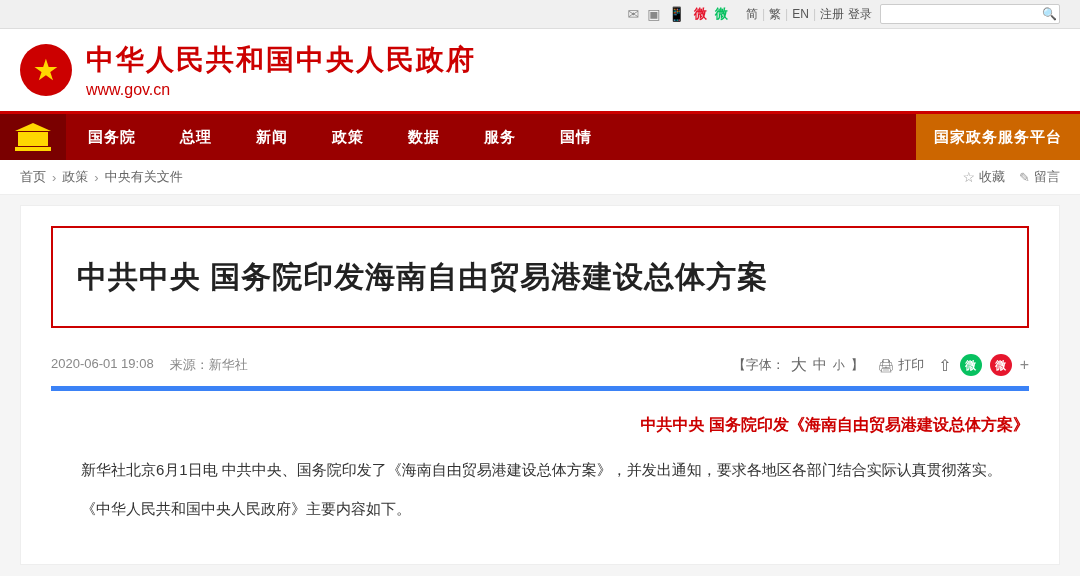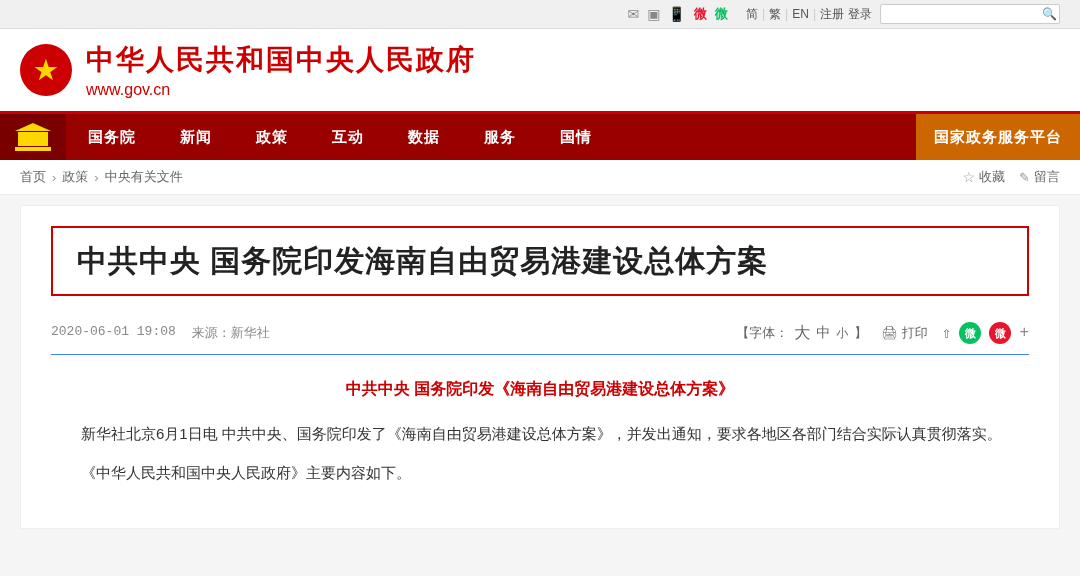--- a/index.html
+++ b/index.html
@@ -98,54 +98,53 @@
     .breadcrumb .sep { color: #999; }
     .breadcrumb-actions { display: flex; align-items: center; gap: 14px; color: #666; font-size: 13px; cursor: pointer; }
     .breadcrumb-actions span { display: flex; align-items: center; gap: 4px; }
 
     
     .main { background: #fff; margin: 10px 20px; padding: 20px 30px 30px; border: 1px solid #eee; }
 
     
     .article-title-box {
       border: 2px solid #cc0000;
-      padding: 12px 24px;
+      padding: 28px 24px;
       margin-bottom: 16px;
     }
     .article-title {
       font-size: 30px;
       font-weight: bold;
       color: #222;
       letter-spacing: 1px;
       line-height: 1.4;
     }
 
     
     .meta-row {
       display: flex;
       align-items: center;
       justify-content: space-between;
       padding: 10px 0;
-      border-bottom: 1px solid #3b82f6;
+      border-bottom: 5px solid #3b82f6;
       font-size: 13px;
       color: #888;
       margin-bottom: 20px;
-      font-family: Liberation Mono, monospace;
     }
     .meta-left { display: flex; gap: 16px; }
     .meta-right { display: flex; align-items: center; gap: 14px; color: #666; }
     .meta-right .font-size-ctrl { display: flex; align-items: center; gap: 6px; }
     .meta-right .font-size-ctrl span { cursor: pointer; }
     .meta-right .print-btn { display: flex; align-items: center; gap: 4px; cursor: pointer; }
     .meta-right .share-icons { display: flex; align-items: center; gap: 8px; }
 
     
     .article-body { font-size: 15px; color: #333; line-height: 1.8; }
     .article-body .article-center-title {
-      text-align: center;
+      text-align: right;
       font-weight: bold;
       color: #cc0000;
       font-size: 16px;
       margin-bottom: 16px;
     }
     .article-body p { text-indent: 2em; margin-bottom: 12px; }
 
     
     .emblem-circle {
       width: 52px; height: 52px;
@@ -228,23 +227,23 @@
 
   <div class="nav-logo-box">
     <div class="nav-building">
       <div class="nav-building-roof"></div>
       <div class="nav-building-body"></div>
       <div class="nav-building-base"></div>
     </div>
   </div>
   <div class="nav-items">
     <div class="nav-item">国务院</div>
+    <div class="nav-item">总理</div>
     <div class="nav-item">新闻</div>
     <div class="nav-item">政策</div>
-    <div class="nav-item">互动</div>
     <div class="nav-item">数据</div>
     <div class="nav-item">服务</div>
     <div class="nav-item">国情</div>
     <div class="nav-item nav-item-special">国家政务服务平台</div>
   </div>
 </div>
 
 <div class="breadcrumb-bar">
   <div class="breadcrumb">
     <a>首页</a>

